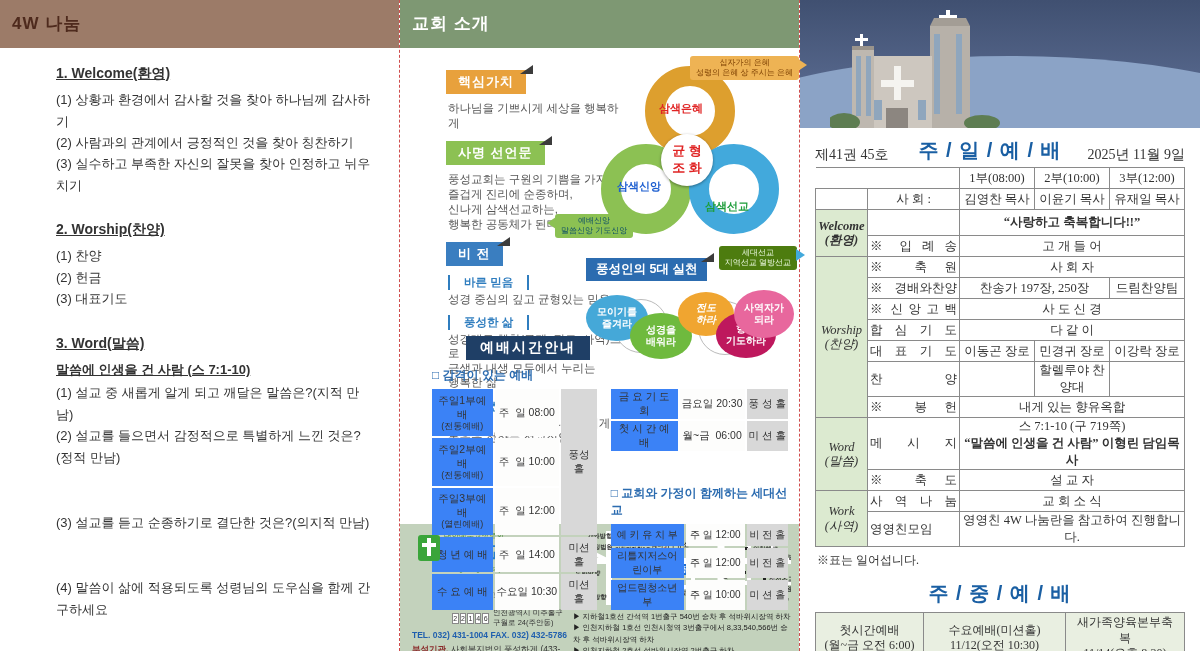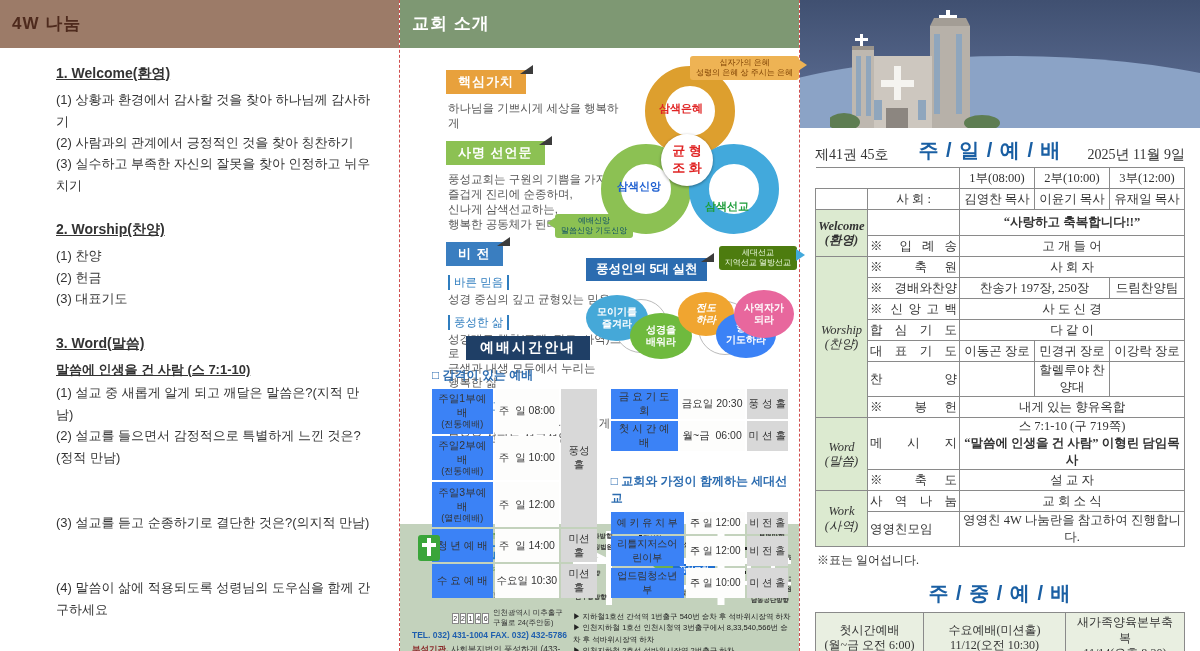--- a/index.html
+++ b/index.html
@@ -22,22 +22,22 @@
   
   .mid-content{position:relative;height:476px;}
   .intro-left{position:absolute;left:46px;top:22px;width:180px;}
   .badge{display:inline-block;position:relative;color:#fff;font-weight:bold;font-size:13px;
          padding:3px 12px;letter-spacing:1px;text-align:right;}
   .badge::after{content:"";position:absolute;right:-7px;top:-5px;
          border-style:solid;border-width:0 0 9px 13px;border-color:transparent transparent #3c3c3c transparent;}
   .b-orange{background:#e8a13c;} .b-green{background:#8cc153;} .b-blue{background:#3a7ec0;}
   .small-txt{font-size:11.5px;line-height:1.3;color:#555;margin:7px 0 10px 2px;}
   .v-item{margin:6px 0 2px 2px;}
-  .v-head{display:inline-block;color:#2f7dbf;font-weight:normal;font-size:11.5px;
-          border-left:2px solid #2f7dbf;border-right:2px solid #2f7dbf;padding:0 4px;}
+  .v-head{display:inline-block;color:#2f7dbf;font-weight:bold;font-size:11.5px;
+          border-left:2px solid #2f7dbf;border-right:2px solid #2f7dbf;padding:0 14px;}
   .v-body{font-size:11.5px;line-height:1.25;color:#555;margin:2px 0 0 2px;}
 
   
   .venn{position:absolute;right:14px;top:14px;width:196px;height:182px;}
   .ring{position:absolute;width:50px;height:50px;border-radius:50%;border:20px solid #000;background:#fff;}
   .ring-o{left:56px;top:4px;border-color:#dd9f2e;}
   .ring-g{left:12px;top:82px;border-color:#8cc153;}
   .ring-b{left:100px;top:82px;border-color:#42a9dc;}
   .ring-lab{position:absolute;font-weight:bold;font-size:11px;z-index:3;}
   .lab-o{left:70px;top:39px;color:#e02424;}
@@ -62,21 +62,21 @@
           font-size:12.5px;padding:3px 10px;}
   .badge-prac::after{content:"";position:absolute;right:-7px;top:-5px;
           border-style:solid;border-width:0 0 9px 13px;border-color:transparent transparent #3c3c3c transparent;}
   .ovals{position:relative;height:74px;margin-top:6px;}
   .ghost{position:absolute;width:52px;height:52px;border-radius:50%;border:1px solid #bbb;background:#fff;}
   .oval{position:absolute;border-radius:50%;color:#fff;font-weight:bold;font-size:10px;line-height:1.2;
         display:flex;flex-direction:column;align-items:center;justify-content:center;text-align:center;}
   .o1{left:0;top:8px;width:62px;height:46px;background:#45a8d8;}
   .o2{left:44px;top:26px;width:62px;height:46px;background:#6fba3e;}
   .o3{left:92px;top:5px;width:56px;height:44px;background:#f0a530;font-style:italic;}
-  .o4{left:130px;top:25px;width:60px;height:46px;background:#3b82f6;font-family:Liberation Mono, monospace;}
+  .o4{left:130px;top:25px;width:60px;height:46px;background:#be185d;}
   .o5{left:148px;top:3px;width:60px;height:48px;background:#e8679d;}
 
   
   .times{position:absolute;left:30px;top:288px;width:360px;}
   .badge-nav{display:inline-block;position:relative;background:#1f3f66;color:#fff;font-weight:bold;
          font-size:14px;padding:3px 14px;letter-spacing:2px;margin-left:36px;}
   .badge-nav::before{content:"";position:absolute;left:-38px;top:-5px;width:60px;height:100%;
          background:#b9bfc6;z-index:-1;}
   .subhead{color:#2c6cb0;font-weight:bold;font-size:12px;margin:7px 0 3px 2px;}
   .times-row{display:flex;}
@@ -300,21 +300,21 @@
                 <td class="c-white pre" style="width:58px">금요일 20:30</td>
                 <td class="c-gray" style="width:42px">풍 성 홀</td>
               </tr>
               <tr>
                 <td class="c-green">첫 시 간 예 배</td>
                 <td class="c-white pre">월~금  06:00</td>
                 <td class="c-gray">미 션 홀</td>
               </tr>
             </tbody>
               </table>
-            <div class="subhead" style="margin-top:20px">□ 교회와 가정이 함께하는 세대선교</div>
+            <div class="subhead" style="margin-top:32px">□ 교회와 가정이 함께하는 세대선교</div>
             <table class="mt mt-gen">
               <tbody>
                   <tr>
                 <td class="c-green" style="width:84px">예 키 유 치 부</td>
                 <td class="c-white pre" style="width:56px">주 일 12:00</td>
                 <td class="c-gray" style="width:44px">비 전 홀</td>
               </tr>
               <tr>
                 <td class="c-green gen-long">리틀지저스어린이부</td>
                 <td class="c-white pre">주 일 12:00</td>

